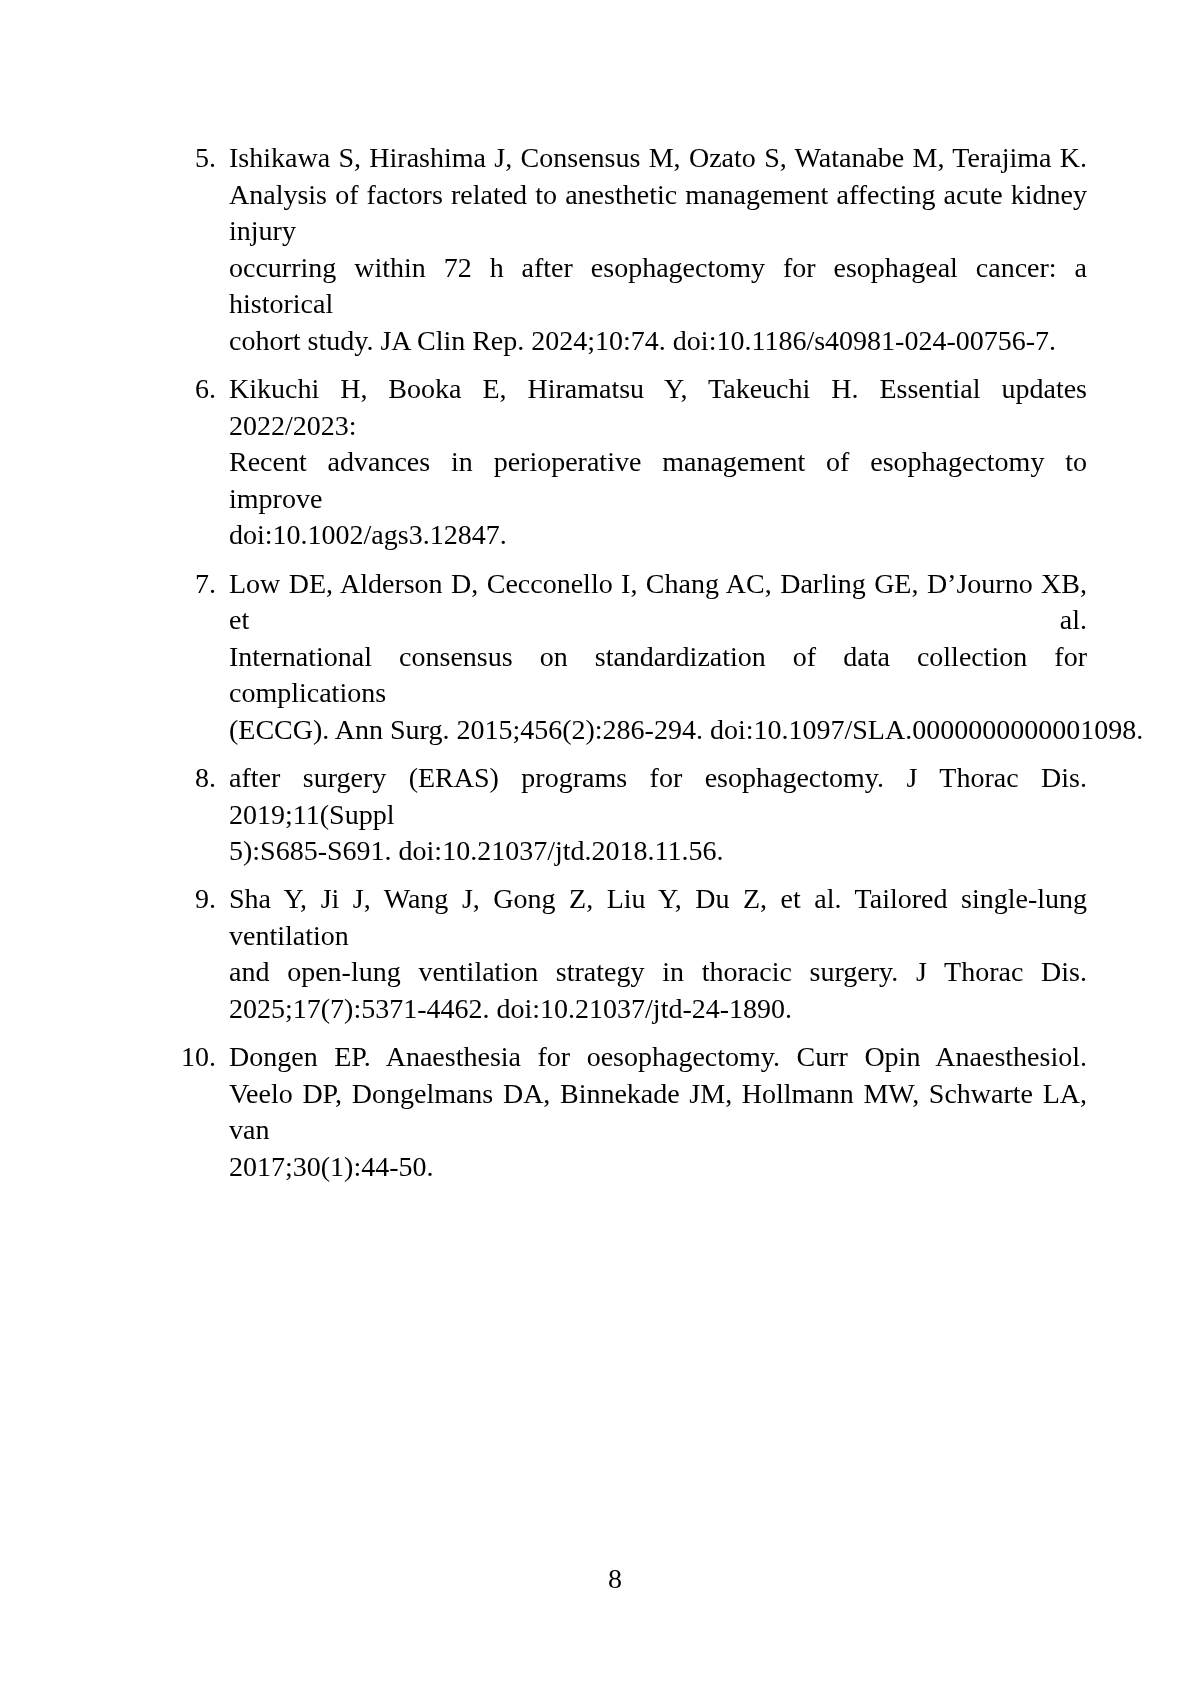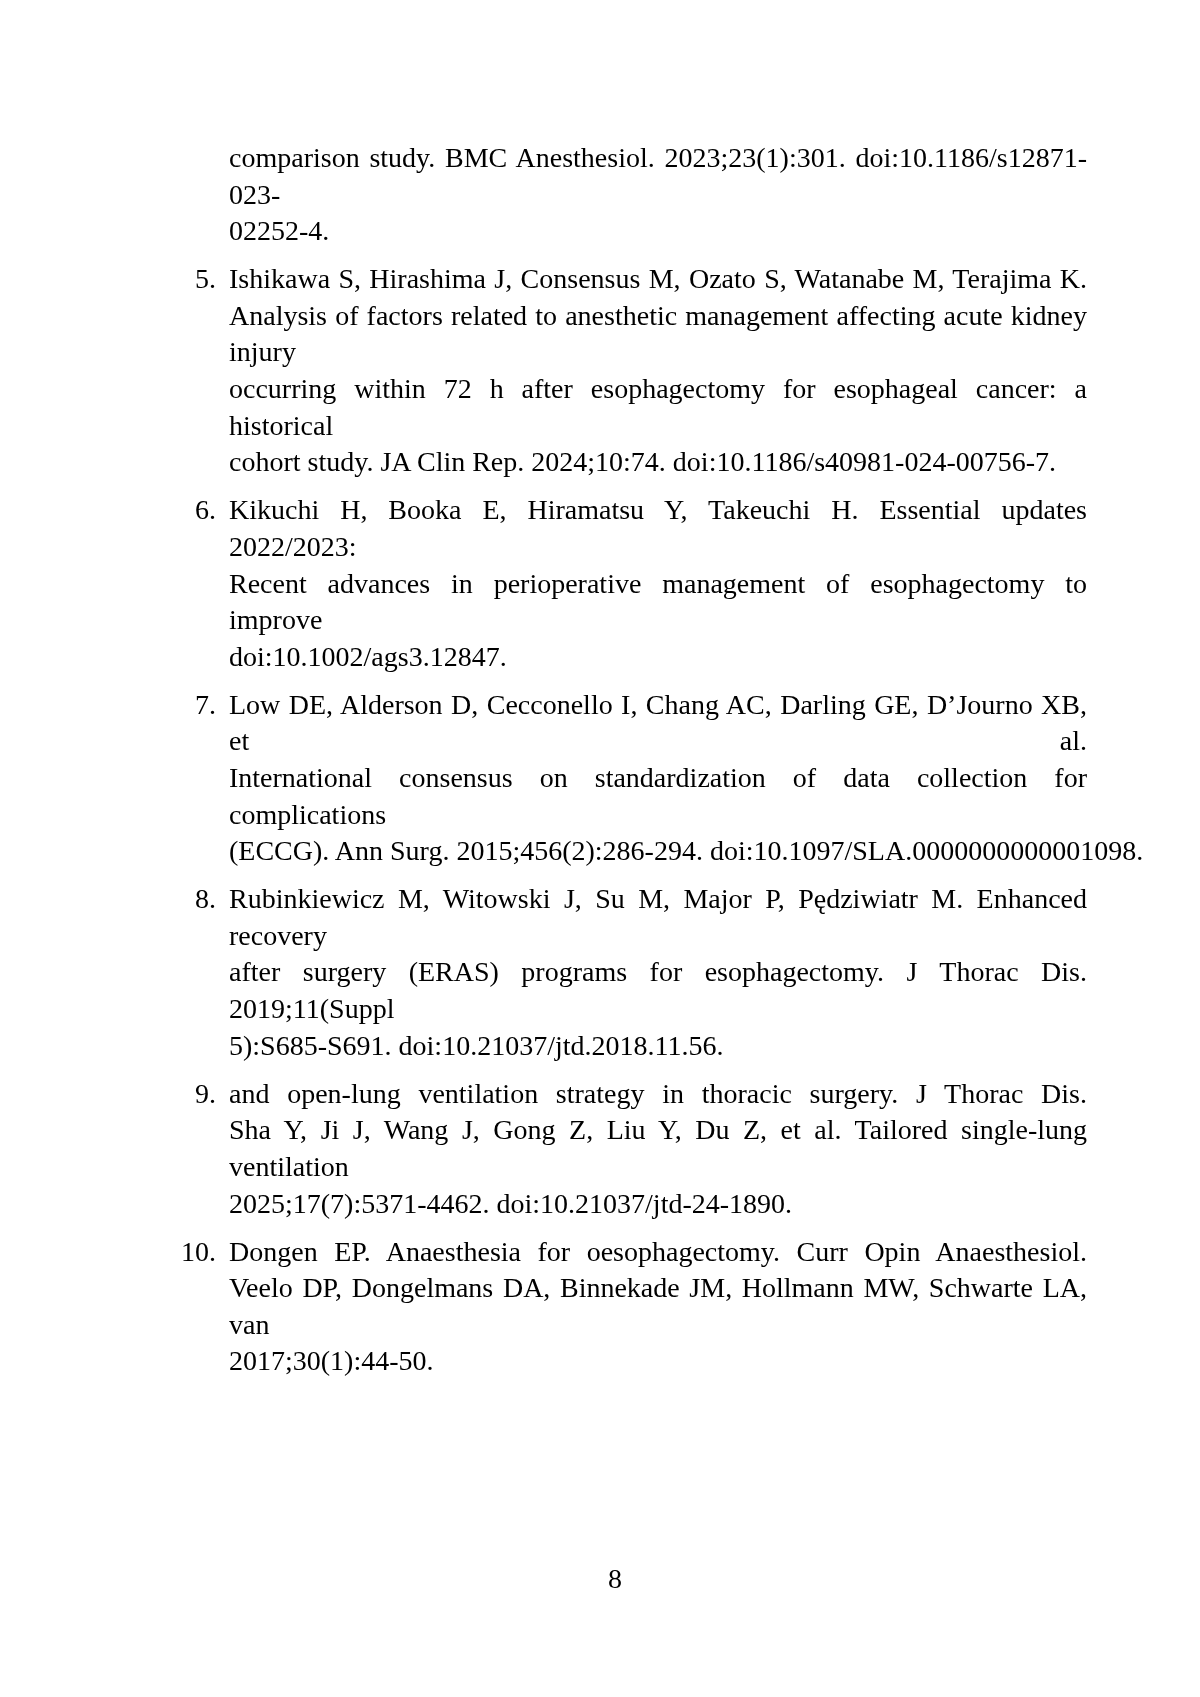--- a/index.html
+++ b/index.html
@@ -51,52 +51,47 @@
     text-align: center;
     line-height: 36.6px;
   }
 </style>
 </head>
 <body>
 
 <div class="page">
   <div class="content">
       <div class="ref">
-        <div class="ref-line">comparison study. BMC Anesthesiol. 2023;23(1):301. doi:10.1186/s12871-023-</div>
-        <div class="ref-line last-line">02252-4.</div>
-      </div>
-      <div class="ref">
         <span class="ref-num">5.</span>
         <div class="ref-line">Ishikawa S, Hirashima J, Consensus M, Ozato S, Watanabe M, Terajima K.</div>
         <div class="ref-line">Analysis of factors related to anesthetic management affecting acute kidney injury</div>
         <div class="ref-line">occurring within 72 h after esophagectomy for esophageal cancer: a historical</div>
         <div class="ref-line last-line">cohort study. JA Clin Rep. 2024;10:74. doi:10.1186/s40981-024-00756-7.</div>
       </div>
       <div class="ref">
         <span class="ref-num">6.</span>
         <div class="ref-line">Kikuchi H, Booka E, Hiramatsu Y, Takeuchi H. Essential updates 2022/2023:</div>
         <div class="ref-line">Recent advances in perioperative management of esophagectomy to improve</div>
         <div class="ref-line last-line">doi:10.1002/ags3.12847.</div>
       </div>
       <div class="ref">
         <span class="ref-num">7.</span>
         <div class="ref-line">Low DE, Alderson D, Cecconello I, Chang AC, Darling GE, D’Journo XB, et al.</div>
         <div class="ref-line">International consensus on standardization of data collection for complications</div>
         <div class="ref-line last-line">(ECCG). Ann Surg. 2015;456(2):286-294. doi:10.1097/SLA.0000000000001098.</div>
       </div>
       <div class="ref">
         <span class="ref-num">8.</span>
-        <div class="ref-line">Rubinkiewicz M, Witowski J, Su M, Major P, Pędziwiatr M. Enhanced recovery</div>
         <div class="ref-line">after surgery (ERAS) programs for esophagectomy. J Thorac Dis. 2019;11(Suppl</div>
         <div class="ref-line last-line">5):S685-S691. doi:10.21037/jtd.2018.11.56.</div>
       </div>
       <div class="ref">
         <span class="ref-num">9.</span>
+        <div class="ref-line">Sha Y, Ji J, Wang J, Gong Z, Liu Y, Du Z, et al. Tailored single-lung ventilation</div>
         <div class="ref-line">and open-lung ventilation strategy in thoracic surgery. J Thorac Dis.</div>
-        <div class="ref-line">Sha Y, Ji J, Wang J, Gong Z, Liu Y, Du Z, et al. Tailored single-lung ventilation</div>
         <div class="ref-line last-line">2025;17(7):5371-4462. doi:10.21037/jtd-24-1890.</div>
       </div>
       <div class="ref">
         <span class="ref-num">10.</span>
         <div class="ref-line">Dongen EP. Anaesthesia for oesophagectomy. Curr Opin Anaesthesiol.</div>
         <div class="ref-line">Veelo DP, Dongelmans DA, Binnekade JM, Hollmann MW, Schwarte LA, van</div>
         <div class="ref-line last-line">2017;30(1):44-50.</div>
       </div>
     </div>
   <div class="page-number">8</div>

